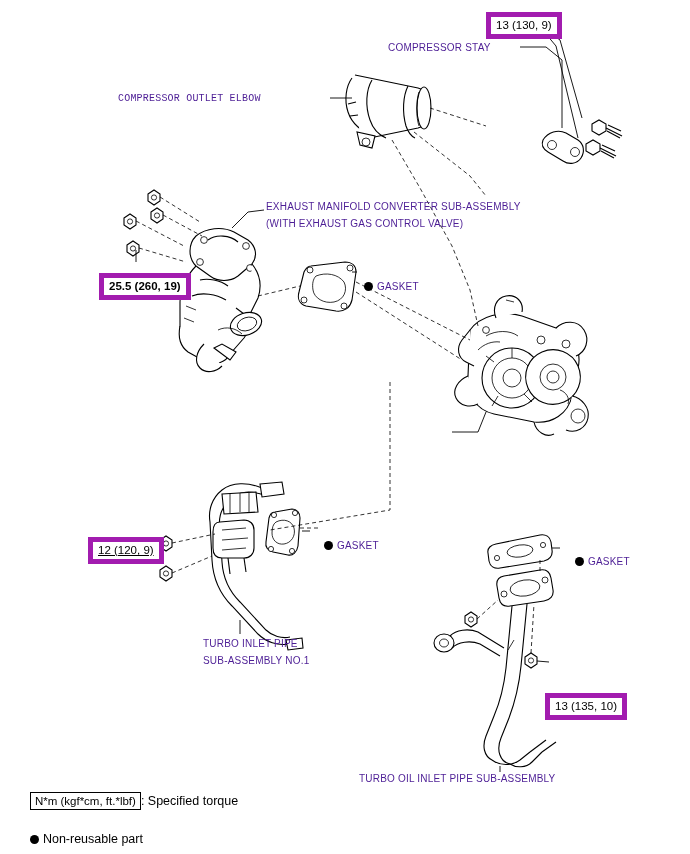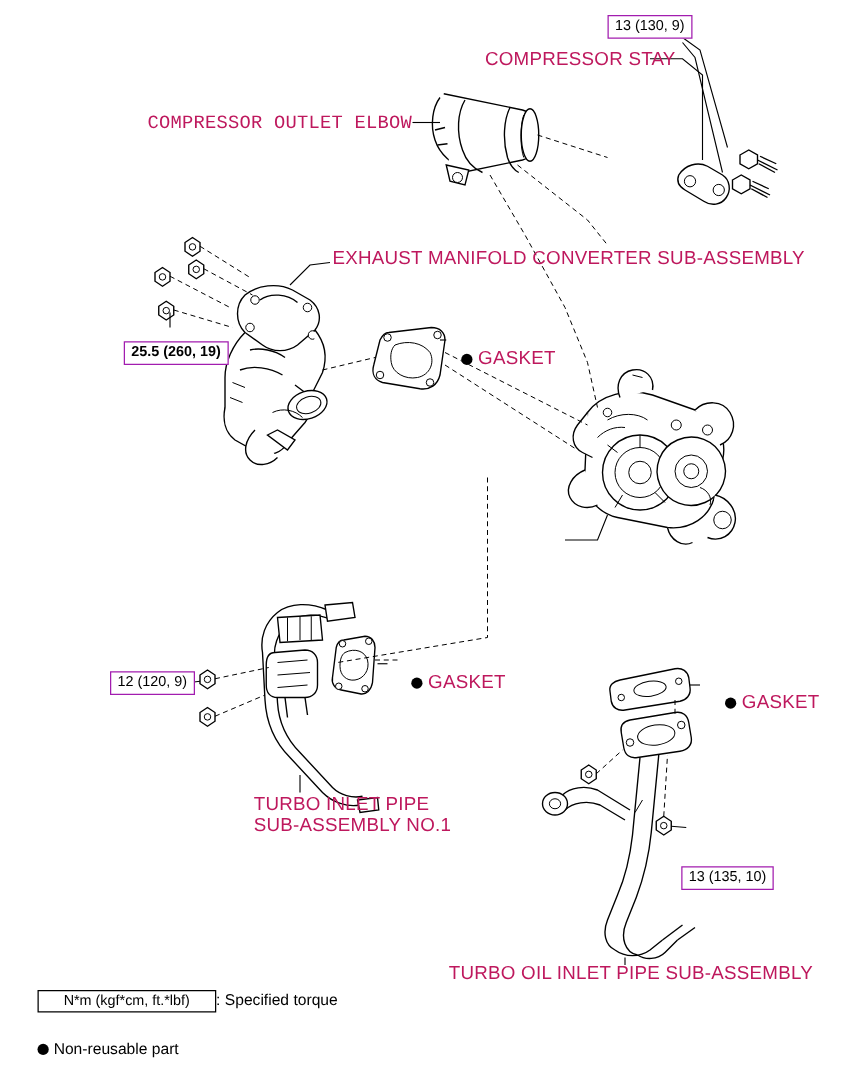--- a/index.html
+++ b/index.html
@@ -24,31 +24,31 @@
   }
   svg.art {
     position: absolute;
     left: 0;
     top: 0;
     width: 690px;
     height: 854px;
   }
   .lbl {
     position: absolute;
-    font-size: 15px;
+    font-size: 10px;
     line-height: 15px;
     letter-spacing: 0.2px;
     white-space: pre;
-    color: #be185d;
+    color: #4c1d95;
   }
   .torque {
     position: absolute;
     font-size: 11.5px;
     line-height: 13px;
-    border: 1px solid #a21caf;
+    border: 5px solid #a21caf;
     padding: 2px 5px 2px 5px;
     background: #fff;
     white-space: pre;
   }
   .bullet {
     display: inline-block;
     width: 9px;
     height: 9px;
     border-radius: 50%;
     background: #000;
@@ -56,21 +56,21 @@
     margin-right: 4px;
   }
   .legend {
     position: absolute;
     font-size: 12.5px;
     white-space: pre;
   }
   .legend-box {
     display: inline-block;
     border: 1px solid #000;
-    padding: 2px 20px;
+    padding: 2px 4px;
     font-size: 11.5px;
   }
 </style>
 </head>
 <body>
 
 <div id="diagram-root">
 
   <svg class="art" viewBox="0 0 690 854" xmlns="http://www.w3.org/2000/svg">
     <defs>
@@ -309,29 +309,30 @@
   </svg>
 
   <div class="torque" style="left:486px; top:12px;">13 (130, 9)</div>
 
   <div class="lbl" style="left:388px; top:40px;">COMPRESSOR STAY</div>
 
   <div class="lbl" style="left:118px; top:91px;font-family:Liberation Mono, monospace;">COMPRESSOR OUTLET ELBOW</div>
 
   <div class="lbl" style="left:266px; top:199px;text-align:center;">EXHAUST MANIFOLD CONVERTER SUB-ASSEMBLY</div>
 
+  <div class="lbl" style="left:266px; top:216px;">(WITH EXHAUST GAS CONTROL VALVE)</div>
 
   <div class="torque" style="left:99px; top:273px;font-weight:bold;">25.5 (260, 19)</div>
 
   <div class="lbl" style="left:352px; top:264px;">
     <span class="bullet"></span><span>GASKET</span>
   </div>
 
 
-  <div class="torque" style="left:88px; top:537px;">12 (120, 9)</div>
+  <div class="torque" style="left:88px; top:537px;text-decoration:underline;">12 (120, 9)</div>
 
   <div class="lbl" style="left:312px; top:523px;">
     <span class="bullet"></span><span>GASKET</span>
   </div>
 
   <div class="lbl" style="left:563px; top:539px;">
     <span class="bullet"></span><span>GASKET</span>
   </div>
 
   <div class="lbl" style="left:203px; top:636px;">TURBO INLET PIPE</div>

